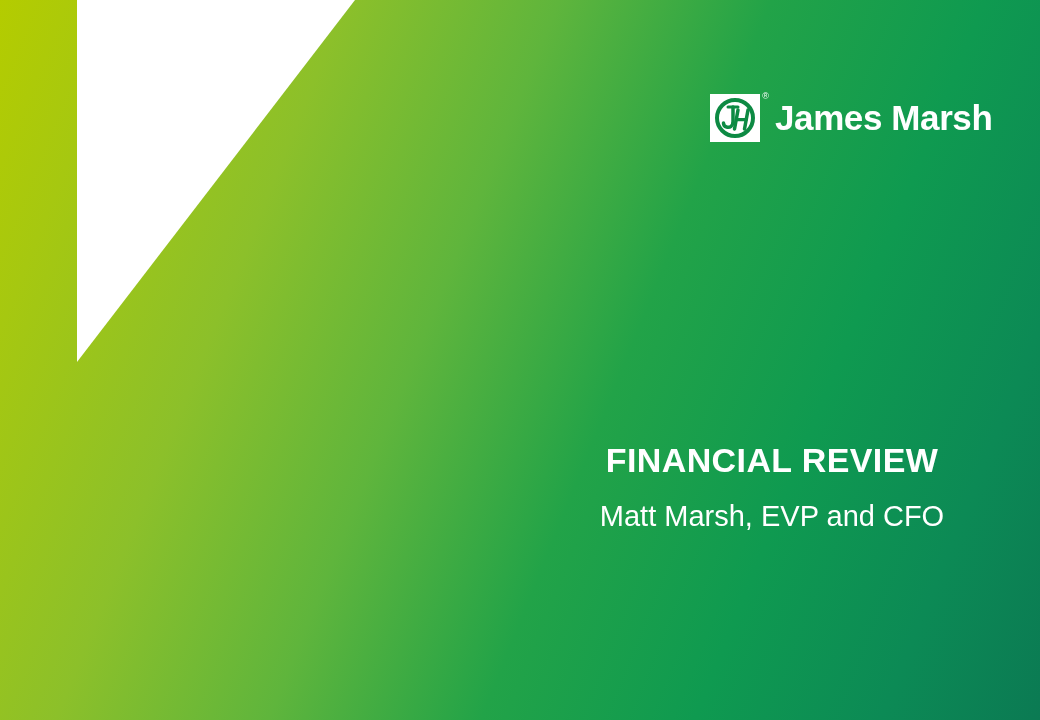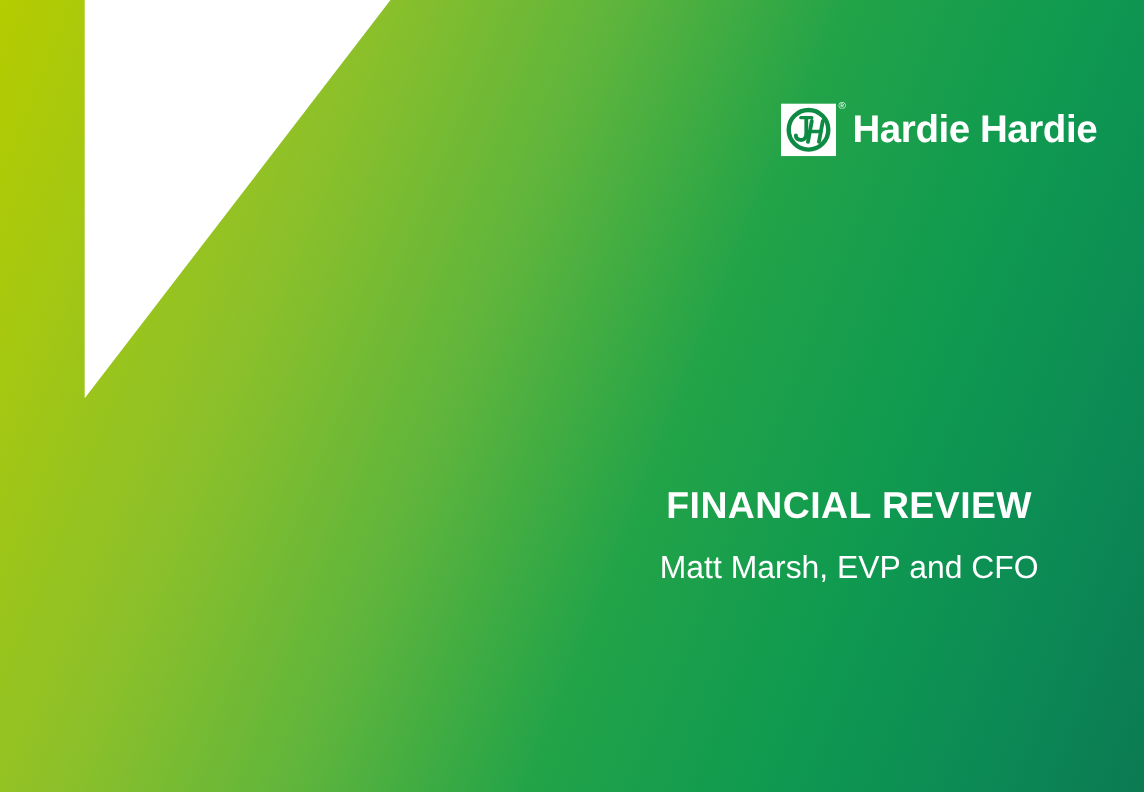--- a/index.html
+++ b/index.html
@@ -132,21 +132,21 @@
 
         <path d="M46 26 L46 55 C46 64 40 68 33 66 C29 65 27 62 27 58" fill="none" stroke="#0d8a43" stroke-width="7" stroke-linecap="round"></path>
         <path d="M36 26 L56 26" fill="none" stroke="#0d8a43" stroke-width="6" stroke-linecap="round"></path>
 
         <path d="M56 32 L49 70" fill="none" stroke="#0d8a43" stroke-width="7" stroke-linecap="round"></path>
         <path d="M76 32 L69 70" fill="none" stroke="#0d8a43" stroke-width="7" stroke-linecap="round"></path>
         <path d="M53.5 51 L72.5 51" fill="none" stroke="#0d8a43" stroke-width="6.5" stroke-linecap="round"></path>
       </svg>
       <span class="logo-reg">®</span>
     </div>
-    <span class="logo-wordmark">Hardie Hardie</span>
+    <span class="logo-wordmark">James Marsh</span>
   </div>
 
   <div class="title-block">
     <h1 class="slide-title">FINANCIAL REVIEW</h1>
     <p class="slide-subtitle">Matt Marsh, EVP and CFO</p>
   </div>
 
 </div>
 
 </body></html>

